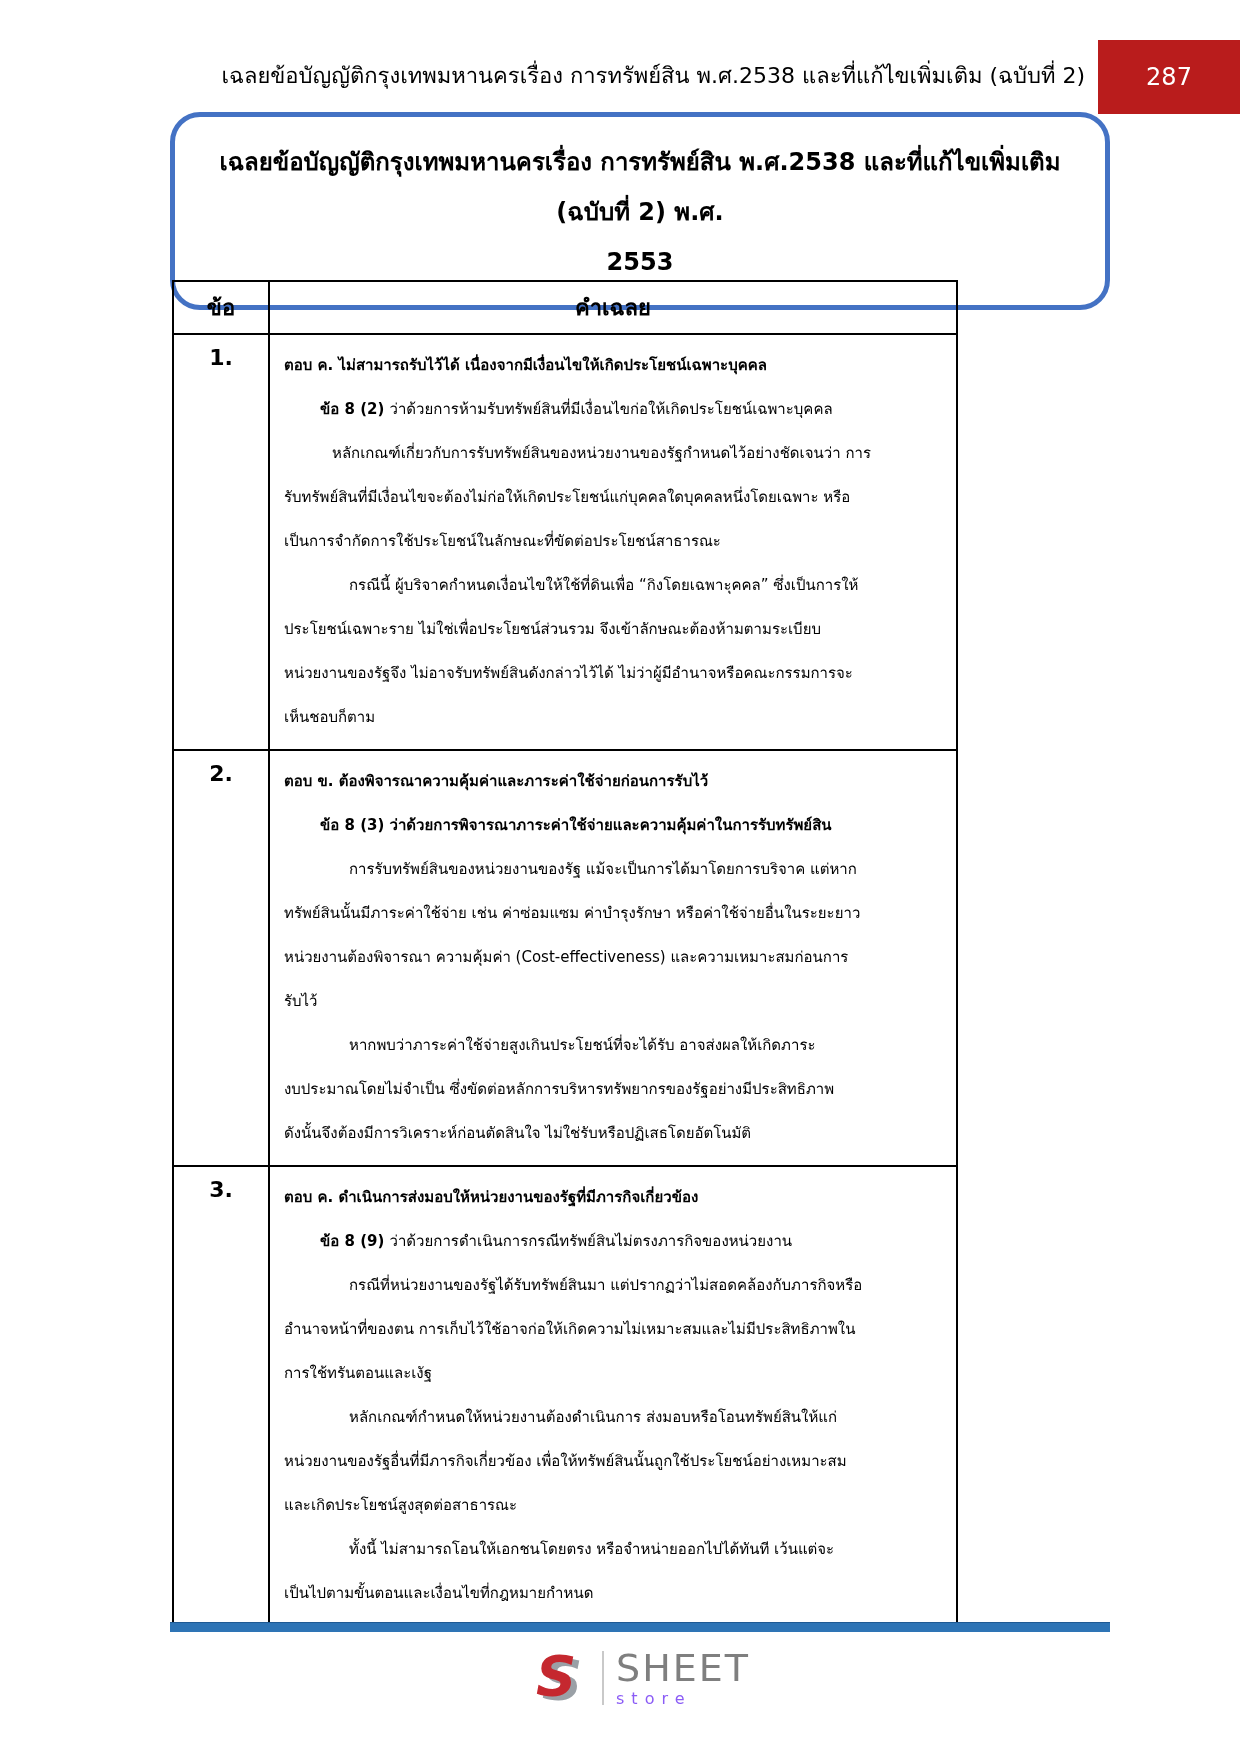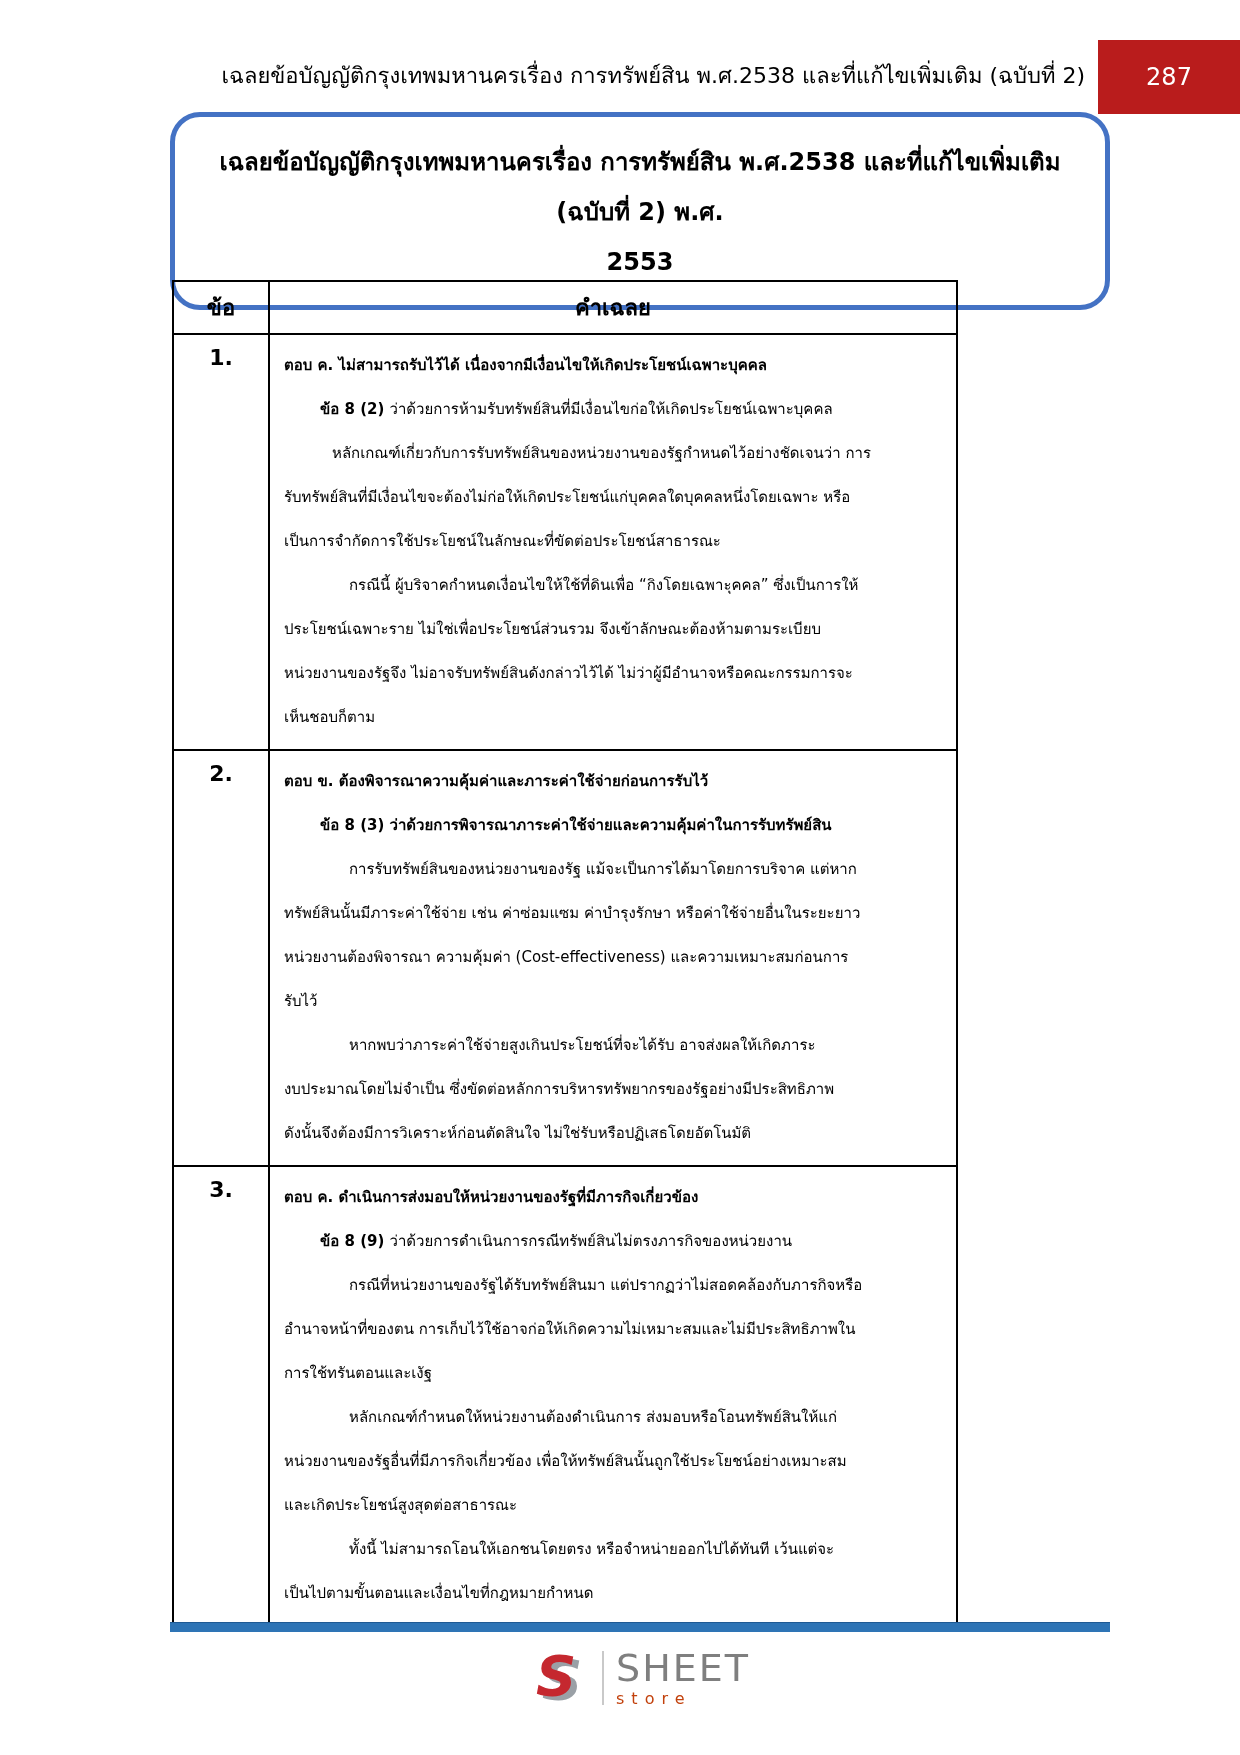--- a/index.html
+++ b/index.html
@@ -52,21 +52,21 @@
   .s-mark{position:relative;width:64px;height:64px;flex:0 0 auto;}
   .s-mark span{
     position:absolute;font-weight:bold;font-size:56px;line-height:64px;
     font-family:"DejaVu Sans","Liberation Sans",sans-serif;font-style:italic;
   }
   .s-gray{left:12px;top:2px;color:#9aa0a6;}
   .s-red{left:6px;top:-2px;color:#C5282F;}
   .logo-divider{width:2px;height:54px;background:#c9c9c9;margin:0 12px 0 8px;}
   .logo-text{display:flex;flex-direction:column;align-items:flex-start;}
   .brand{font-size:38px;font-weight:normal;color:#7f7f7f;letter-spacing:2px;line-height:38px;}
-  .brand-sub{font-size:16px;color:#c2410c;letter-spacing:7px;margin-top:2px;}
+  .brand-sub{font-size:16px;color:#8b5cf6;letter-spacing:7px;margin-top:2px;}
 </style>
 </head>
 <body>
 
 <div class="run-head">เฉลยข้อบัญญัติกรุงเทพมหานครเรื่อง การทรัพย์สิน พ.ศ.2538 และที่แก้ไขเพิ่มเติม (ฉบับที่ 2)</div>
 <div class="page-num-box">
   <span>287</span>
 </div>
 
 <div class="title-box">

